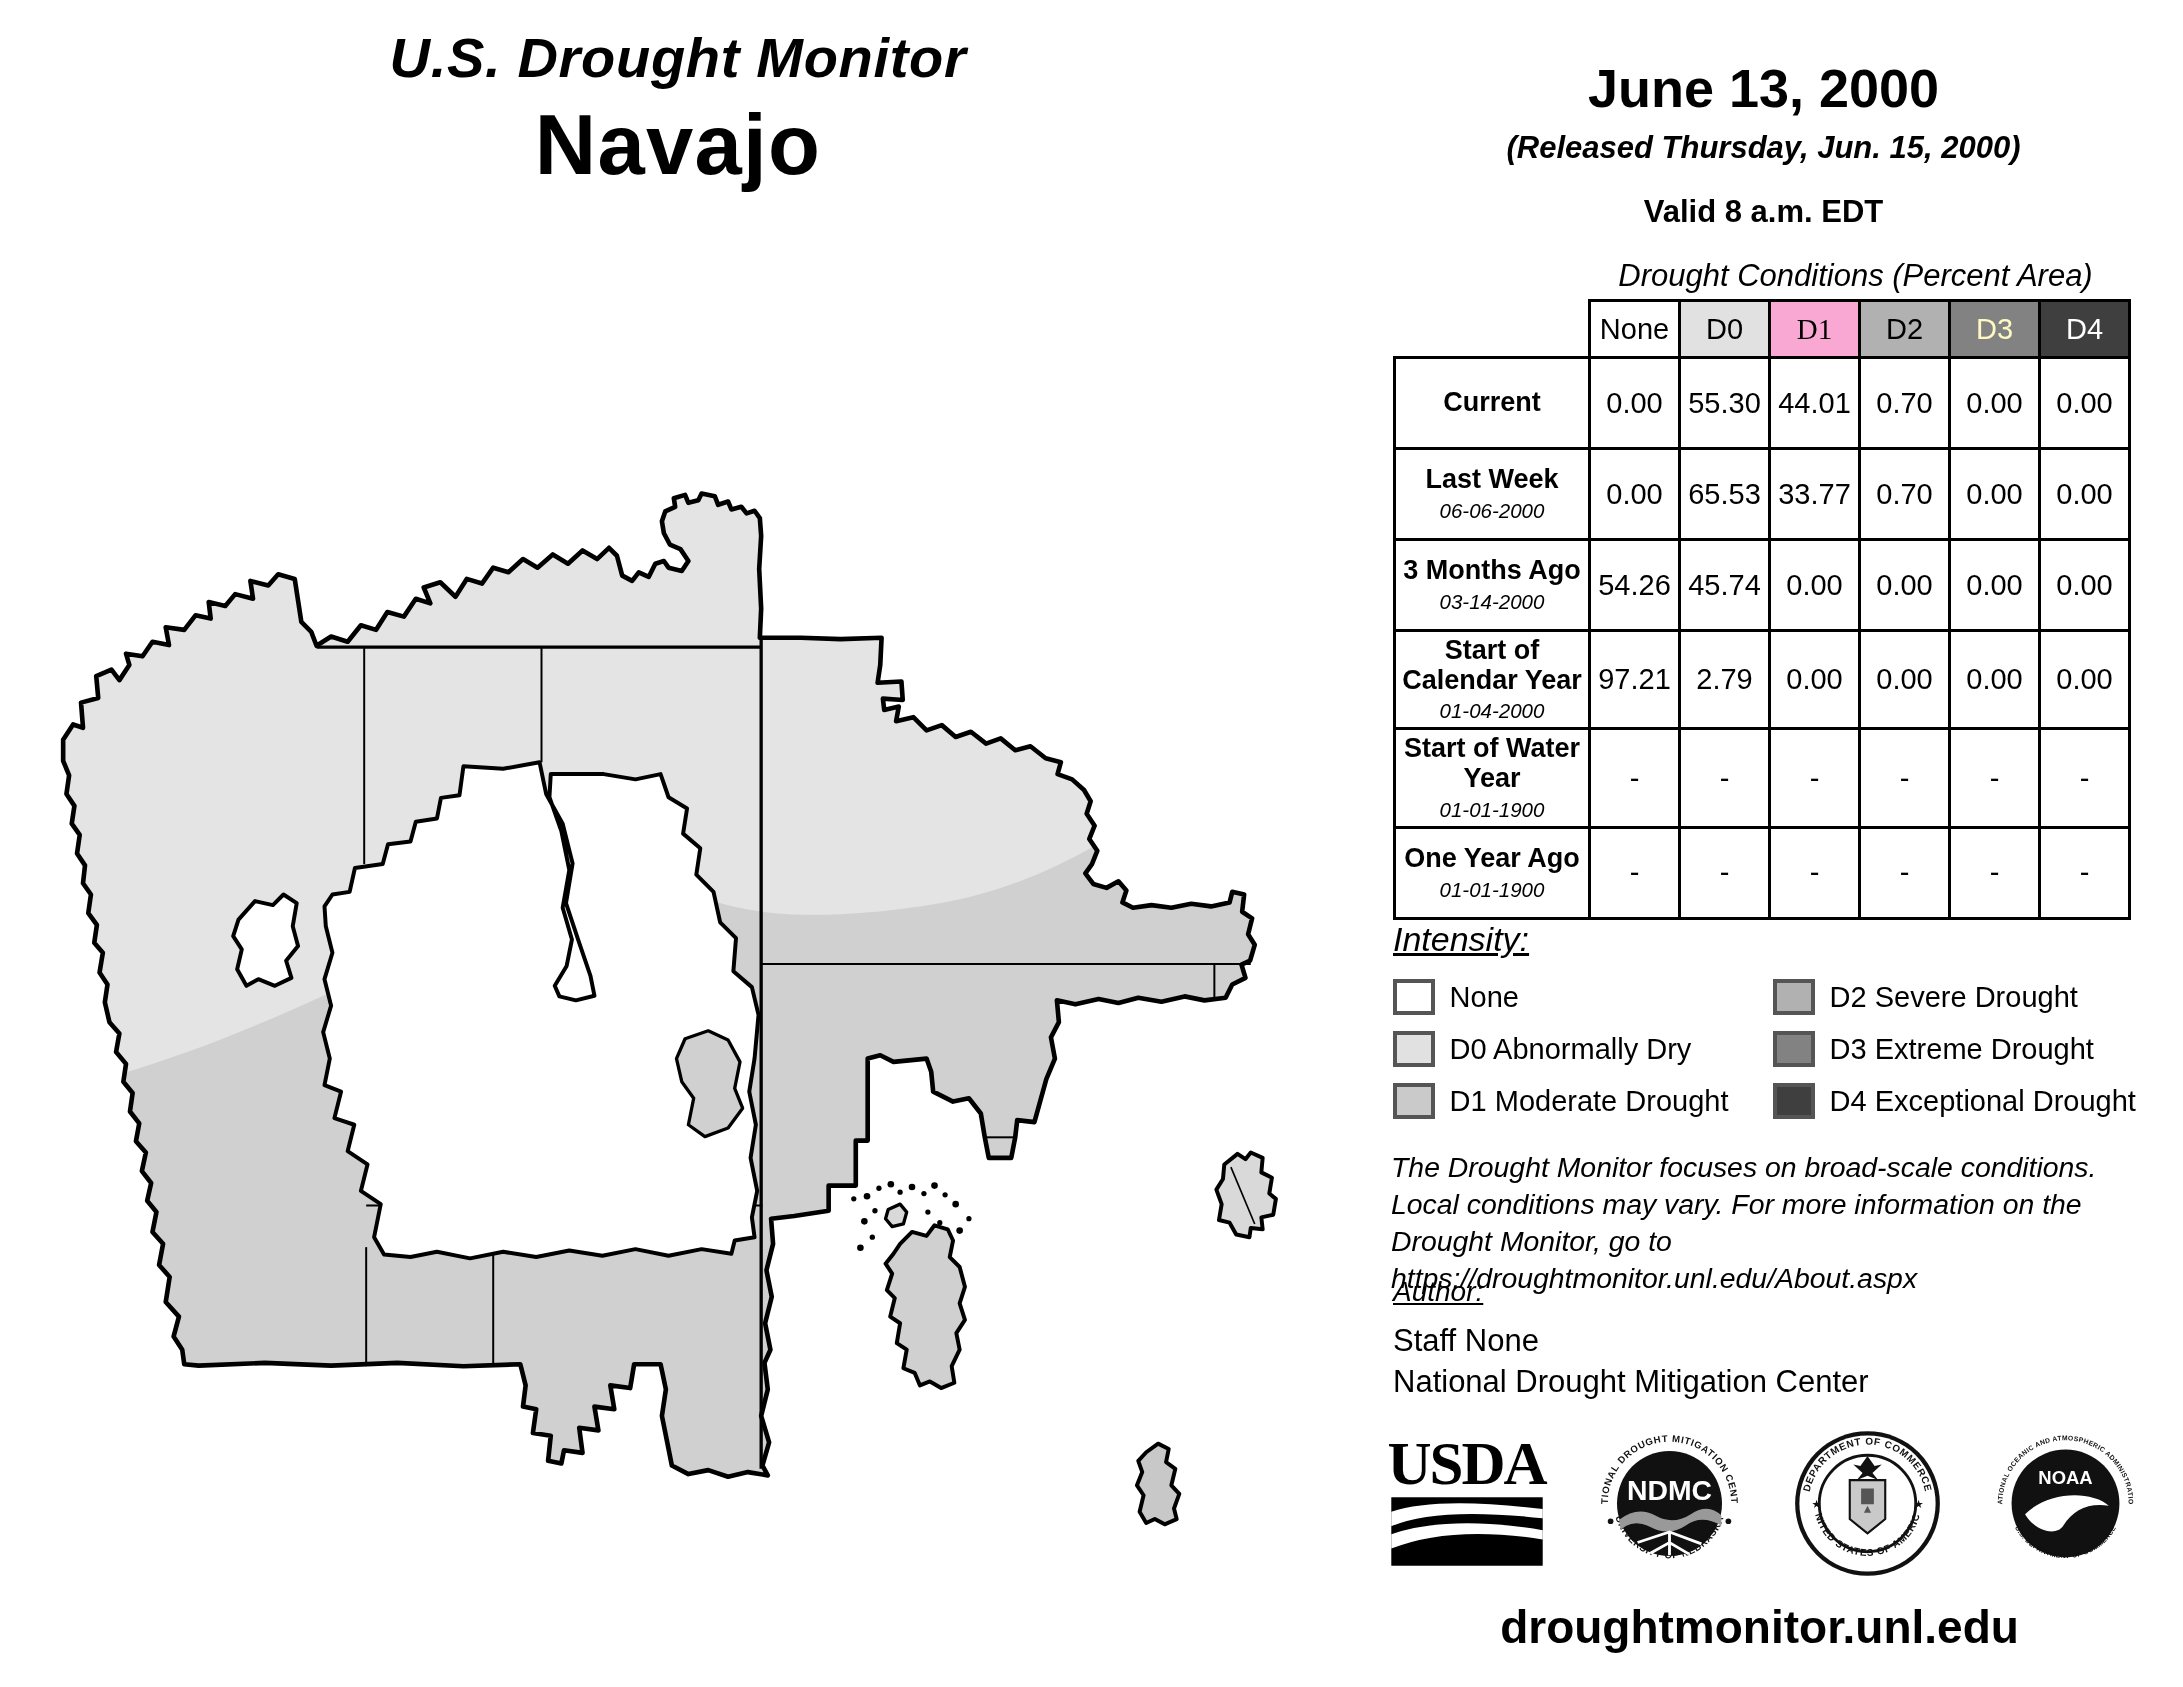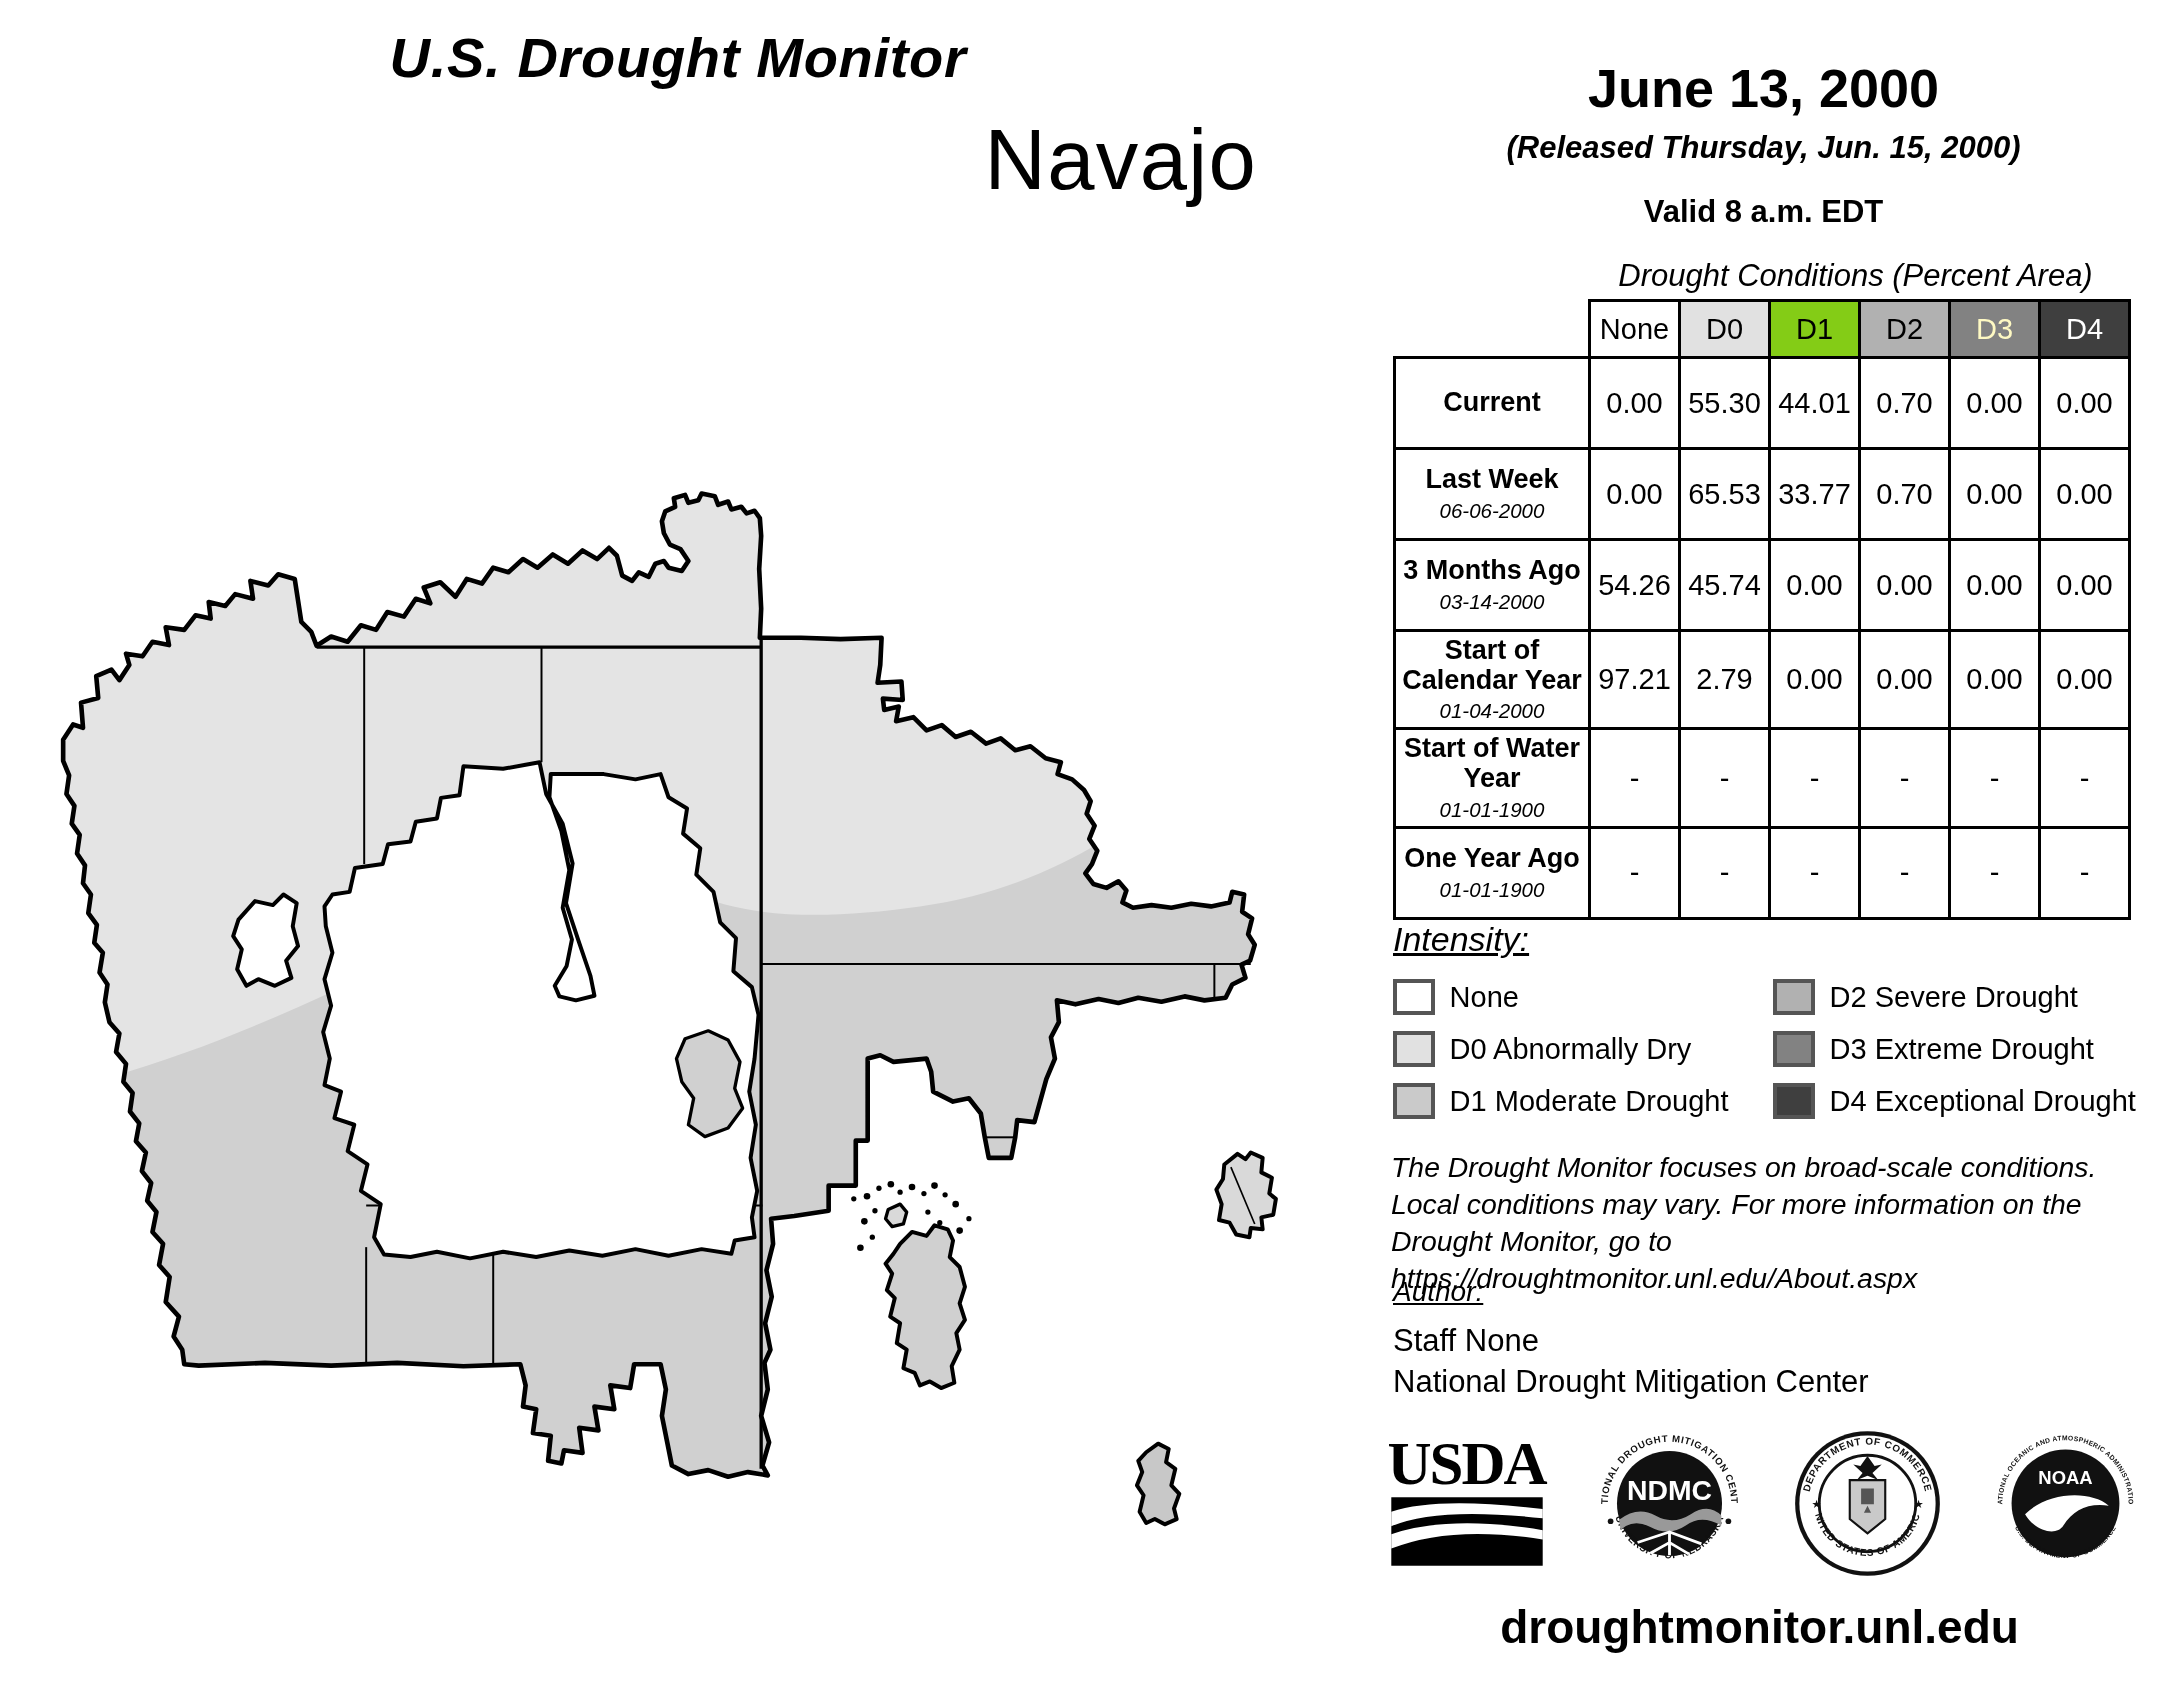--- a/index.html
+++ b/index.html
@@ -1,21 +1,21 @@
 <!DOCTYPE html>
 <html style="font-size:10.6px"><head>
 <meta charset="utf-8">
 <style>
   html,body{margin:0;padding:0;background:#fff;}
   .page{position:relative;width:2183px;height:1687px;background:#fff;overflow:hidden;
         font-family:"Liberation Sans",sans-serif;color:#000;}
   
   .title-block{position:absolute;left:99px;top:25px;width:1158px;text-align:center;}
   .title-main{font-size:56px;font-weight:bold;font-style:italic;letter-spacing:0.7px;}
-  .title-area{font-size:85px;font-weight:normal;margin-top:21px;letter-spacing:1.3px;text-align:right;}
+  .title-area{font-size:85px;font-weight:bold;margin-top:6px;letter-spacing:1.3px;}
   .date-block{position:absolute;left:1403px;top:57px;width:721px;text-align:center;}
   .date-main{font-size:54px;font-weight:bold;}
   .date-released{font-size:31px;font-weight:bold;font-style:italic;margin-top:10.6px;}
   .date-valid{font-size:31px;font-weight:bold;margin-top:28px;}
   
   .table-caption{position:absolute;left:1581px;top:258px;width:549px;text-align:center;
                  font-size:31px;font-style:italic;}
   table.dm{position:absolute;left:1393px;top:299px;border-collapse:collapse;table-layout:fixed;}
   table.dm td,table.dm th{box-sizing:border-box;}
   th.corner{width:195px;border:none;background:#fff;}
@@ -152,21 +152,21 @@
   </div>
 
   <div class="table-caption">Drought Conditions (Percent Area)</div>
 
   <table class="dm">
     <thead>
       <tr id="dm-head-row">
           <th class="corner"></th>
           <th class="colhead" style="background: rgb(255, 255, 255); color: rgb(0, 0, 0);">None</th>
           <th class="colhead" style="background: rgb(225, 225, 225); color: rgb(0, 0, 0);">D0</th>
-          <th class="colhead" style="background: #84cc16; color: rgb(0, 0, 0);">D1</th>
+          <th class="colhead" style="background: #f9a8d4; color: rgb(0, 0, 0); font-family: Liberation Serif, serif;">D1</th>
           <th class="colhead" style="background: rgb(177, 177, 177); color: rgb(0, 0, 0);">D2</th>
           <th class="colhead" style="background: rgb(130, 130, 130); color: #fef9c3;">D3</th>
           <th class="colhead" style="background: rgb(63, 63, 63); color: rgb(255, 255, 255);">D4</th>
         </tr>
     </thead>
     <tbody id="dm-body">
         <tr>
           <th class="rowhead">
             <div class="row-label">Current</div>
           </th>

